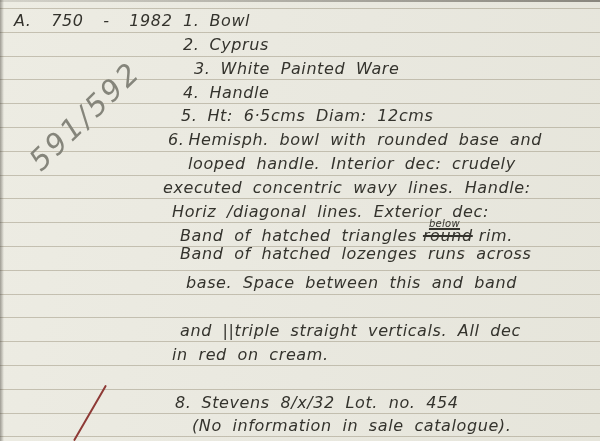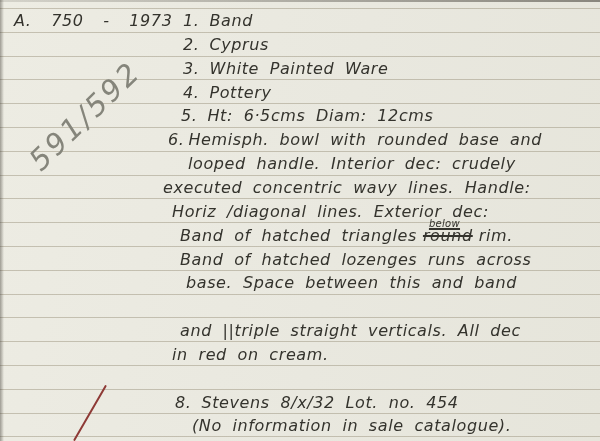--- a/index.html
+++ b/index.html
@@ -85,52 +85,52 @@
   }
 </style>
 </head>
 <body>
 
 <div class="card">
   <div class="rules"></div>
   <div class="edge-top"></div>
   <div class="edge-left"></div>
 
-  <div class="hw accession" style="left:14px; top:10px;">A. 750 - 1973</div>
+  <div class="hw accession" style="left:14px; top:10px;">A. 750 - 1982</div>
 
   <div class="pencil">591/592</div>
 
   <div class="hw" style="left:183px; top:10px;">
-    <span class="num">1.</span><span>Band</span>
+    <span class="num">1.</span><span>Bowl</span>
   </div>
   <div class="hw" style="left:183px; top:34px;">
     <span class="num">2.</span><span>Cyprus</span>
   </div>
-  <div class="hw" style="left:183px; top:58px;text-align:right;">
+  <div class="hw" style="left:194px; top:58px;text-align:right;">
     <span class="num">3.</span><span>White Painted Ware</span>
   </div>
   <div class="hw" style="left:183px; top:82px;">
-    <span class="num">4.</span><span>Pottery</span>
+    <span class="num">4.</span><span>Handle</span>
   </div>
   <div class="hw" style="left:181px; top:105px;">
     <span class="num">5.</span><span>Ht: 6·5cms  Diam: 12cms</span>
   </div>
 
   <div class="hw" style="left:168px; top:129px;">
     <span class="num" style="margin-right:4px;">6.</span><span>Hemisph. bowl with rounded base and</span>
   </div>
   <div class="hw" style="left:163px; top:177px;">executed concentric wavy lines. Handle:</div>
   <div class="hw" style="left:188px; top:153px;">looped handle. Interior dec: crudely</div>
   <div class="hw" style="left:172px; top:201px;">Horiz /diagonal lines. Exterior dec:</div>
 
   <div class="hw" style="left:180px; top:225px;">
     <span>Band of hatched triangles</span><span class="struck"><span>round</span><span class="inserted">below</span></span><span>rim.</span>
   </div>
 
-  <div class="hw" style="left:180px; top:249px;">Band of hatched lozenges runs across</div>
+  <div class="hw" style="left:180px; top:243px;">Band of hatched lozenges runs across</div>
   <div class="hw" style="left:186px; top:272px;">base. Space between this and band</div>
   <div class="hw" style="left:180px; top:320px;">and ||triple straight verticals. All dec</div>
   <div class="hw" style="left:172px; top:344px;">in red on cream.</div>
 
 
   <div class="hw" style="left:175px; top:392px;">
     <span class="num">8.</span><span>Stevens 8/x/32  Lot. no. 454</span>
   </div>
   <div class="hw" style="left:192px; top:415px;">(No information in sale catalogue).</div>
 

